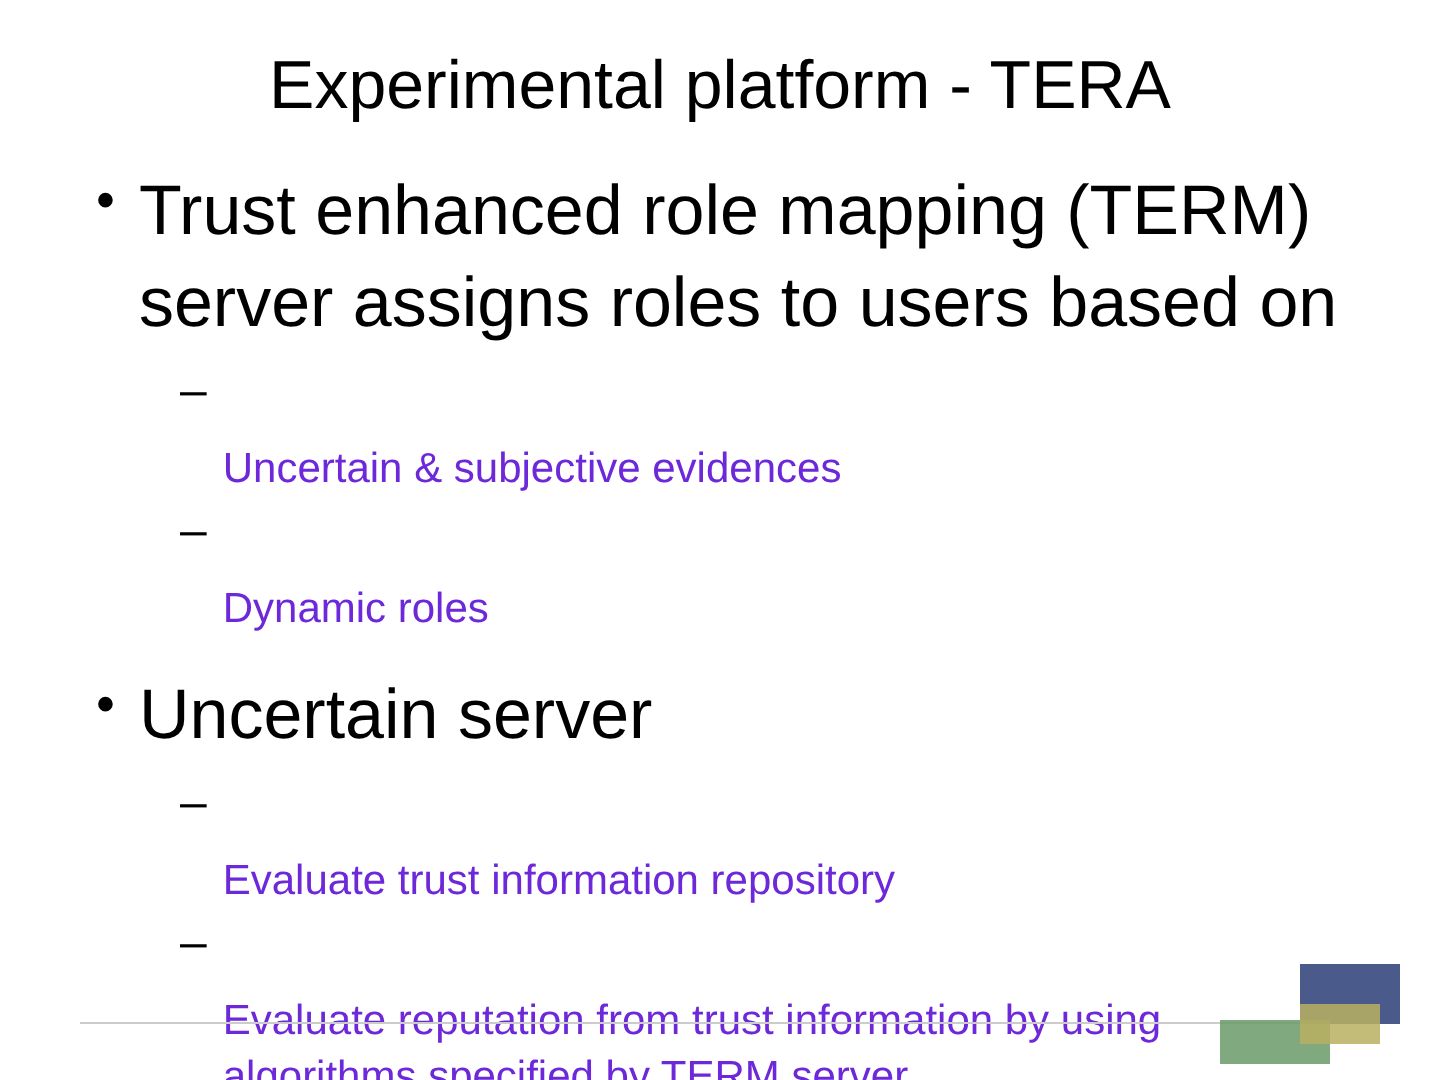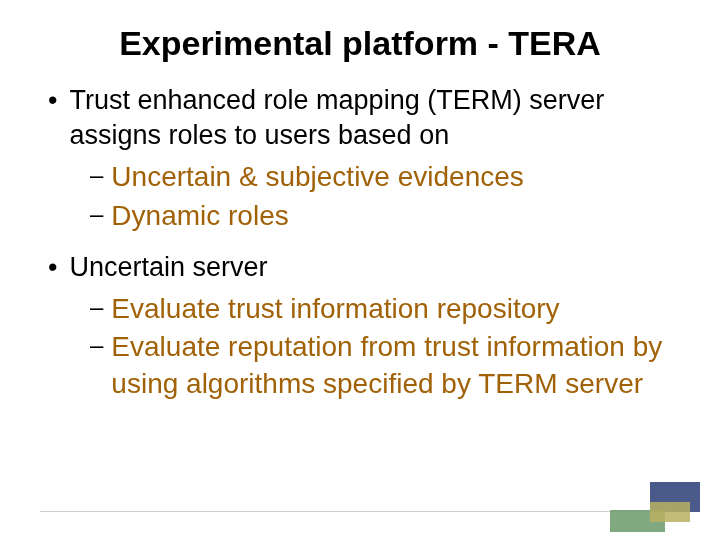--- a/index.html
+++ b/index.html
@@ -10,21 +10,21 @@
     body {
       width: 720px;
       height: 540px;
       background: #ffffff;
       font-family: Arial, Helvetica, sans-serif;
       position: relative;
       overflow: hidden;
     }
     .slide-title {
       font-size: 34px;
-      font-weight: bold;
+      font-weight: normal;
       color: #000000;
       text-align: center;
       padding-top: 24px;
       padding-bottom: 20px;
       letter-spacing: 0px;
     }
     .content {
       padding-left: 40px;
       padding-right: 40px;
     }
@@ -34,42 +34,43 @@
       margin-bottom: 6px;
     }
     .bullet-l1 .marker {
       font-size: 27px;
       color: #000000;
       margin-right: 12px;
       margin-left: 8px;
       line-height: 1.3;
     }
     .bullet-l1 .text {
-      font-size: 27px;
+      font-size: 35px;
       color: #000000;
       line-height: 1.3;
       flex: 1;
     }
     .bullet-l2 {
       display: flex;
       align-items: flex-start;
       margin-left: 50px;
       margin-bottom: 2px;
     }
     .bullet-l2 .marker {
       font-size: 24px;
       color: #000000;
       margin-right: 8px;
       line-height: 1.3;
     }
     .bullet-l2 .text {
-      font-size: 28px;
-      color: #a16207;
+      font-size: 21px;
+      color: #6d28d9;
       line-height: 1.3;
       flex: 1;
+      margin-top: 41px;
     }
     .spacer {
       height: 14px;
     }
     .footer-line {
       position: absolute;
       bottom: 28px;
       left: 40px;
       right: 40px;
       height: 1px;

